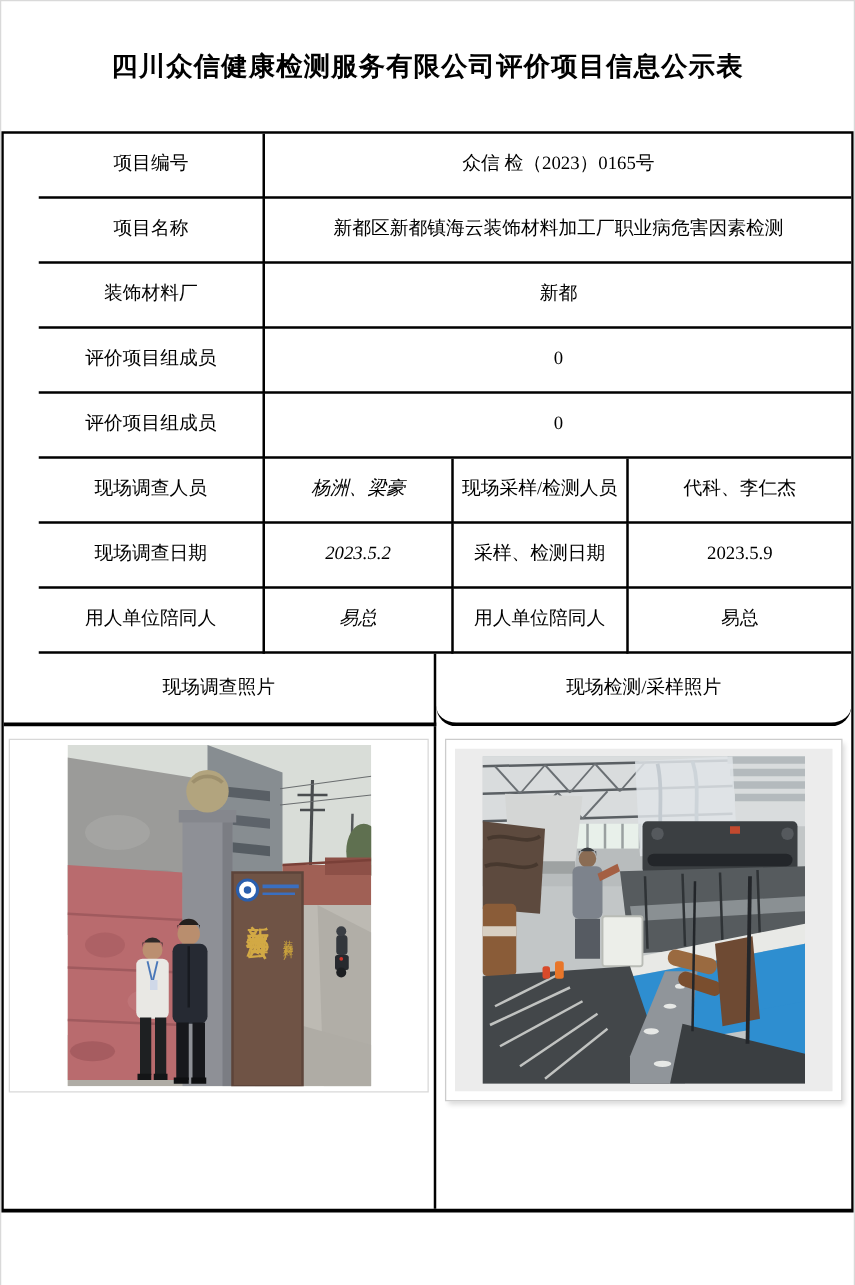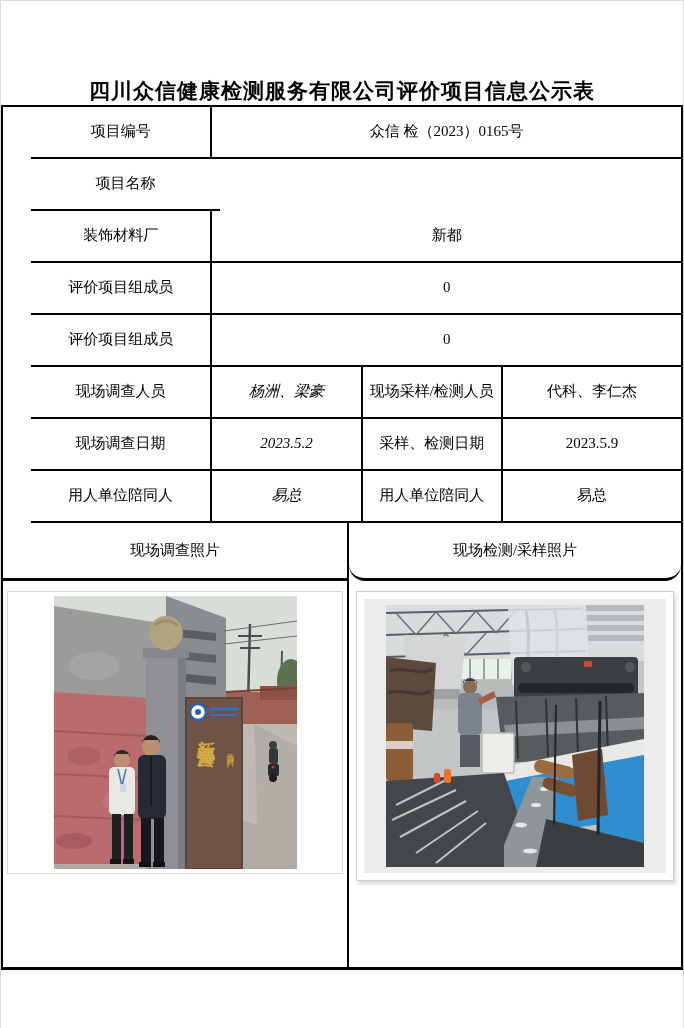--- a/index.html
+++ b/index.html
@@ -2,21 +2,21 @@
 <html><head>
 <meta charset="utf-8">
 <style>
   * { margin:0; padding:0; box-sizing:border-box; }
   html,body { background:#ffffff; }
   body { font-family:"Liberation Serif","DejaVu Serif",serif; color:#000; }
   .page {
     position:relative; width:684px; height:1028px; margin:0 auto; background:#fff;
     border:1px solid #d9d9d9; border-bottom:none; overflow:hidden;
   }
-  .title-wrap { height:104px; display:flex; align-items:flex-end; justify-content:center; }
+  .title-wrap { height:104px; display:flex; align-items:center; justify-content:center; }
   .title {
     font-family:"Liberation Sans","DejaVu Sans",sans-serif;
     font-weight:bold; font-size:21px; letter-spacing:1px; text-align:center;
   }
   .table { width:682px; margin-left:0; border:2px solid #000; border-bottom:3px solid #000; background:#fff; }
   .row { display:flex; width:100%; }
   .row .cell { border-right:2px solid #000; border-bottom:2px solid #000;
     display:flex; align-items:center; justify-content:center; text-align:center;
     font-size:15px; line-height:1.3; padding:2px 6px; }
   .row .cell:last-child { border-right:none; }
@@ -51,20 +51,21 @@
   </div>
 
   <div class="table">
 
     <div class="row r2">
       <div class="cell c-label">项目编号</div>
       <div class="cell c-value">众信 检（2023）0165号</div>
     </div>
     <div class="row r2">
       <div class="cell c-label">项目名称</div>
+      <div class="cell c-value">新都区新都镇海云装饰材料加工厂职业病危害因素检测</div>
     </div>
     <div class="row r2">
       <div class="cell c-label">装饰材料厂</div>
       <div class="cell c-value">新都</div>
     </div>
     <div class="row r2">
       <div class="cell c-label">评价项目组成员</div>
       <div class="cell c-value">0</div>
     </div>
     <div class="row r2">

